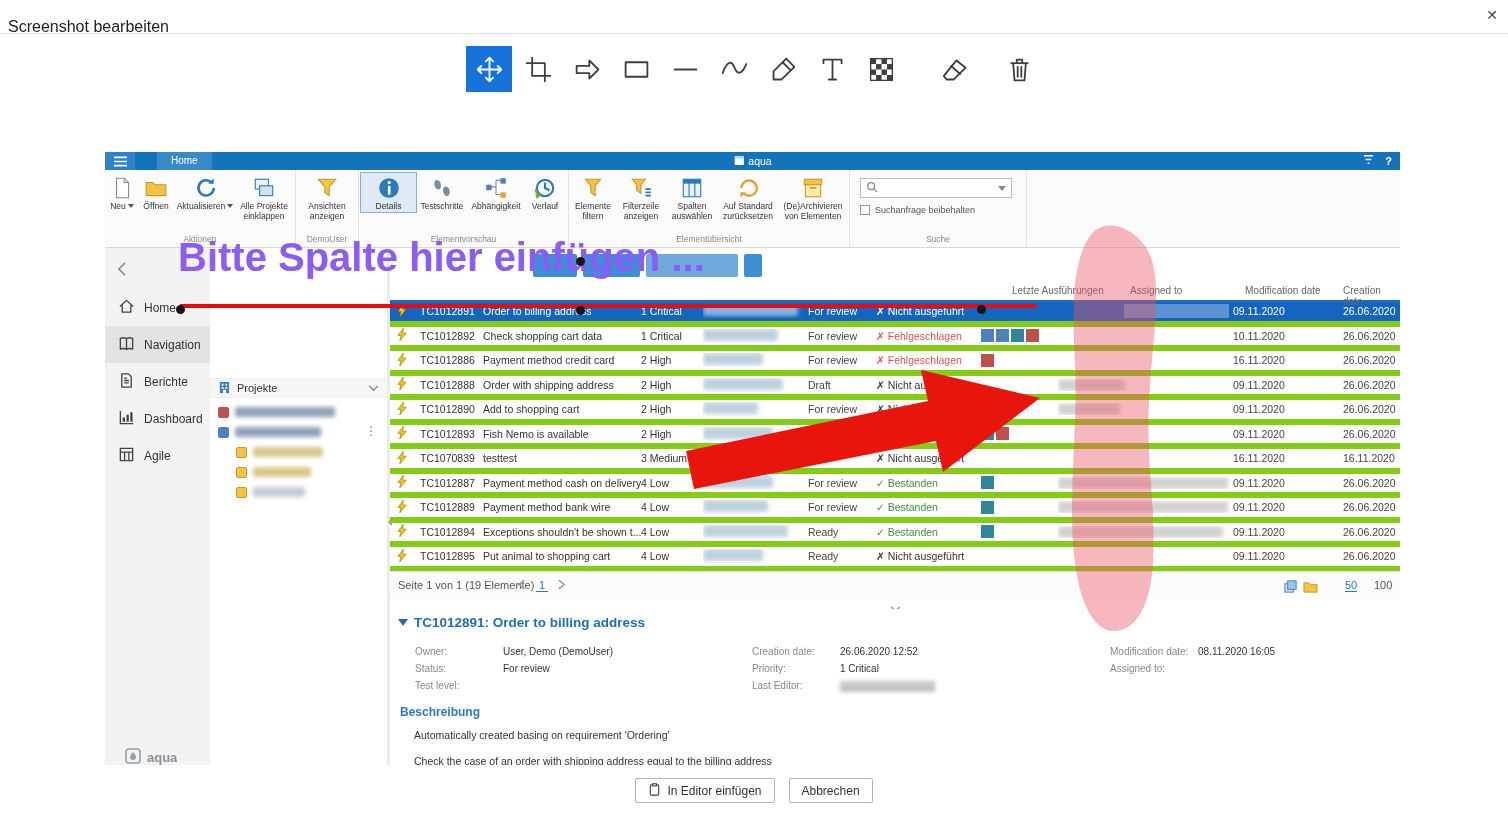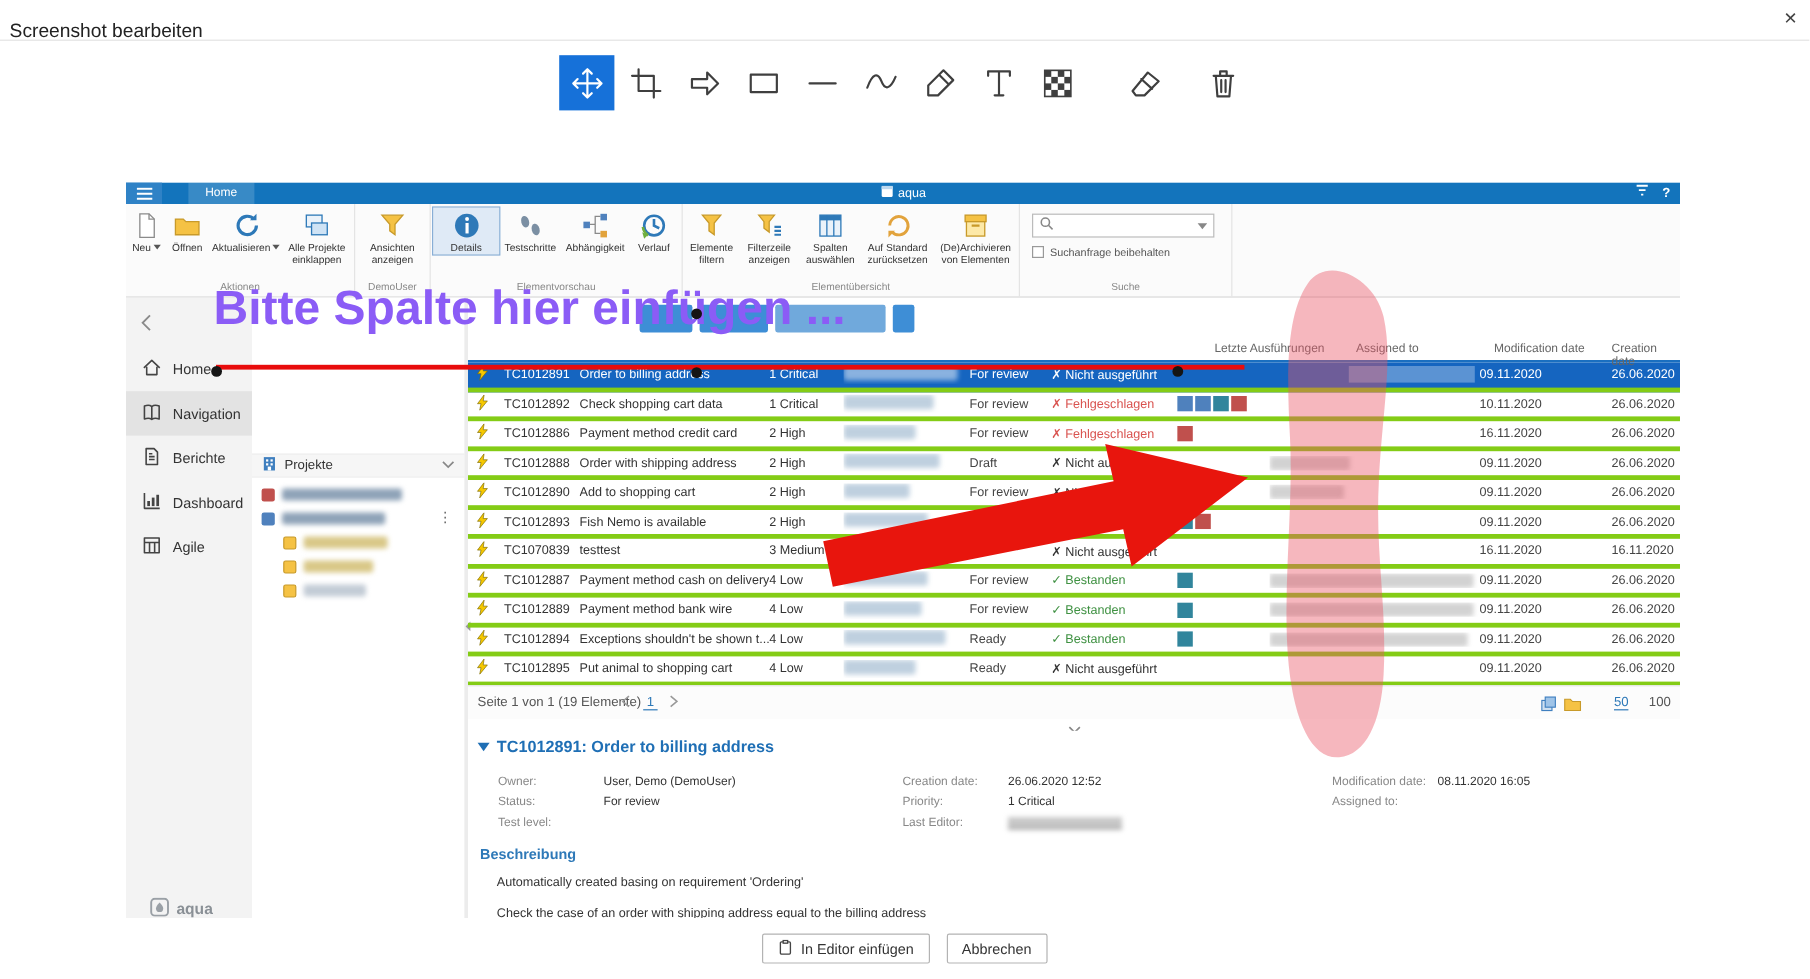--- a/index.html
+++ b/index.html
@@ -65,21 +65,21 @@
   .pticon.fold { background:#f5c244; border:1px solid #c89a2a; }
   .pblur { height:10px; border-radius:2px; background:#8fa3b8; filter:blur(2px); }
   .pdots { position:absolute; right:10px; top:176px; color:#666; font-size:12px; cursor:pointer; }
 
   .vdivider { position:absolute; left:282px; top:96px; width:3px; bottom:0; background:#ececec; cursor:col-resize; }
   .vdarrow { position:absolute; top:270px; left:-3px; width:0; height:0; border:4px solid transparent; border-right-color:#999; }
 
   .twrap { position:absolute; left:285px; top:128px; width:1010px; height:329px; }
   .thead { position:relative; height:22px; border-bottom:2px solid #1a6fc0; font-size:10px; color:#666; }
   .thead span { position:absolute; top:5px; cursor:pointer; }
-  .trow { display:flex; height:24.5px; align-items:center; border-bottom:4px solid #84cc16; font-size:10.5px; color:#333; cursor:pointer; white-space:nowrap; }
+  .trow { display:flex; height:24.5px; align-items:center; border-bottom:6px solid #84cc16; font-size:10.5px; color:#333; cursor:pointer; white-space:nowrap; }
   .trow.sel { background:#1565c0; color:#fff; }
   .trow.sel .crs, .trow.sel .cst, .trow.sel .cmd, .trow.sel .ccr { color:#fff; }
   .c { overflow:hidden; flex:0 0 auto; }
   .ci  { width:30px; padding-left:7px; }
   .cid { width:63px; }
   .cnm { width:158px; }
   .cpr { width:62px; }
   .cbl { width:105px; }
   .cst { width:68px; color:#444; }
   .crs { width:105px; }

